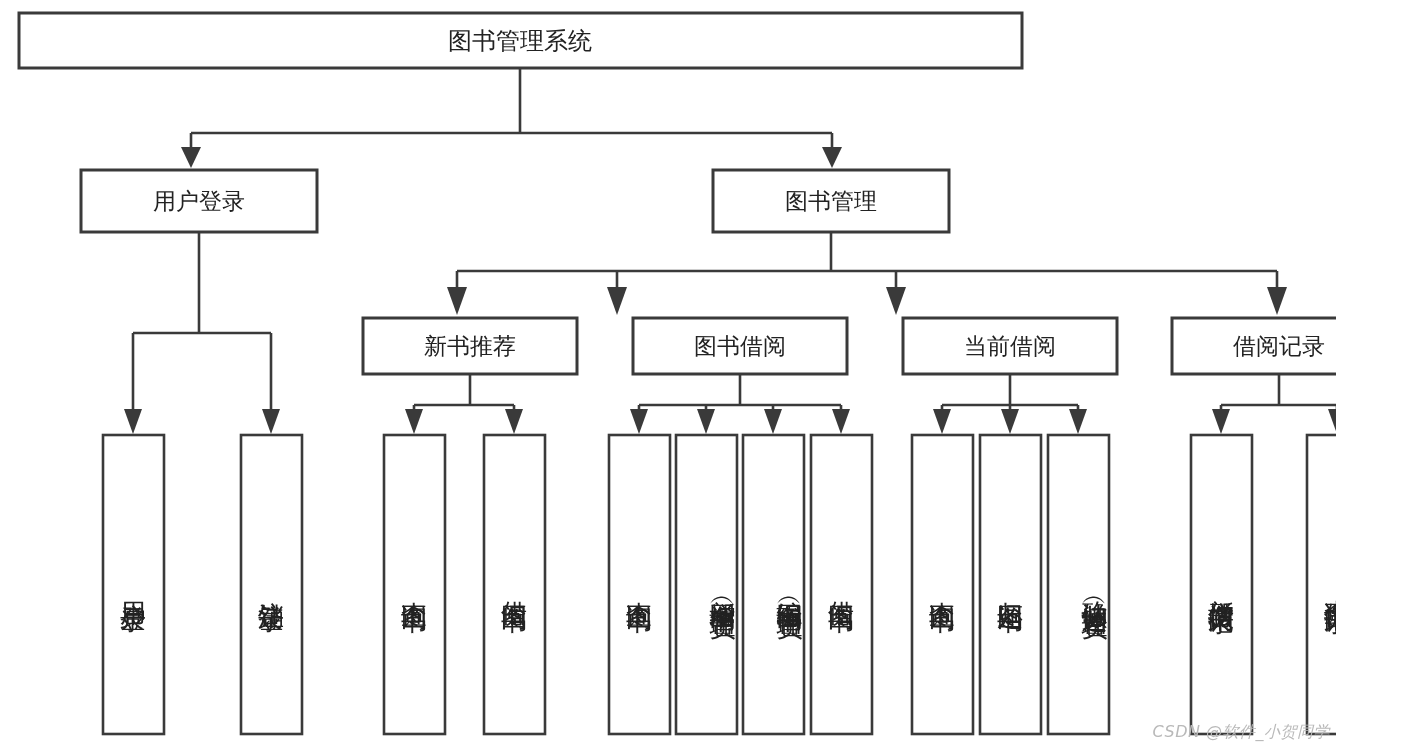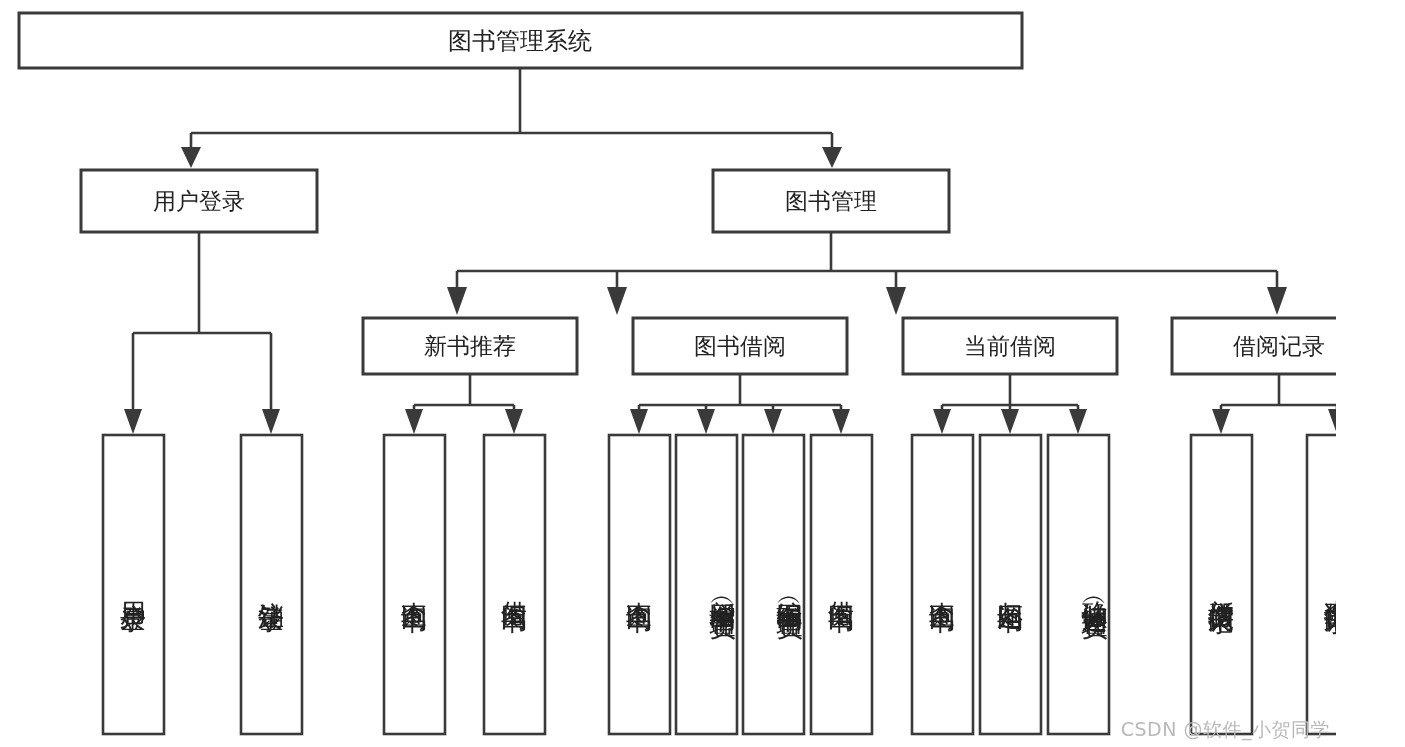--- a/index.html
+++ b/index.html
@@ -72,24 +72,25 @@
     color: #222222;
     letter-spacing: 2px;
     white-space: nowrap;
     pointer-events: none;
   }
   .watermark {
     position: absolute;
     right: 6px;
     bottom: 4px;
     font-family: "DejaVu Sans", "Liberation Sans", sans-serif;
-    font-size: 19px;
+    font-size: 16px;
     color: #b9b9b9;
     white-space: nowrap;
     letter-spacing: 0.5px;
+    font-style: italic;
   }
 </style>
 </head>
 <body>
 
 <div id="diagram-root">
 
   <svg class="canvas" viewBox="0 0 1405 747">
 
     <g>

